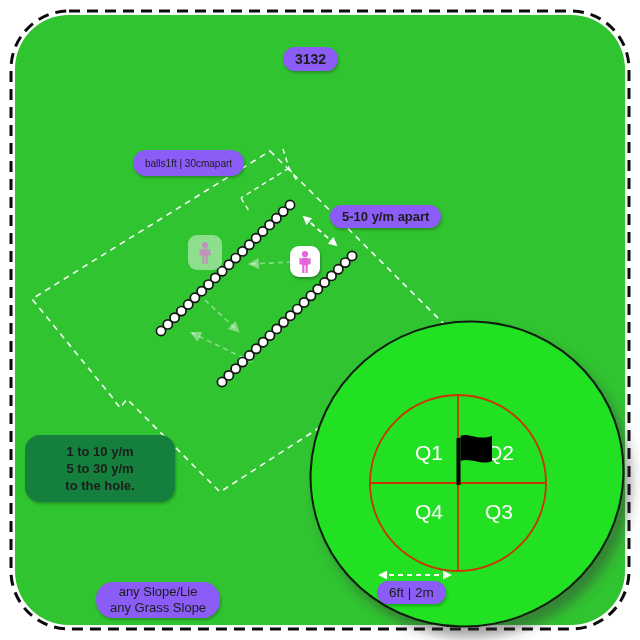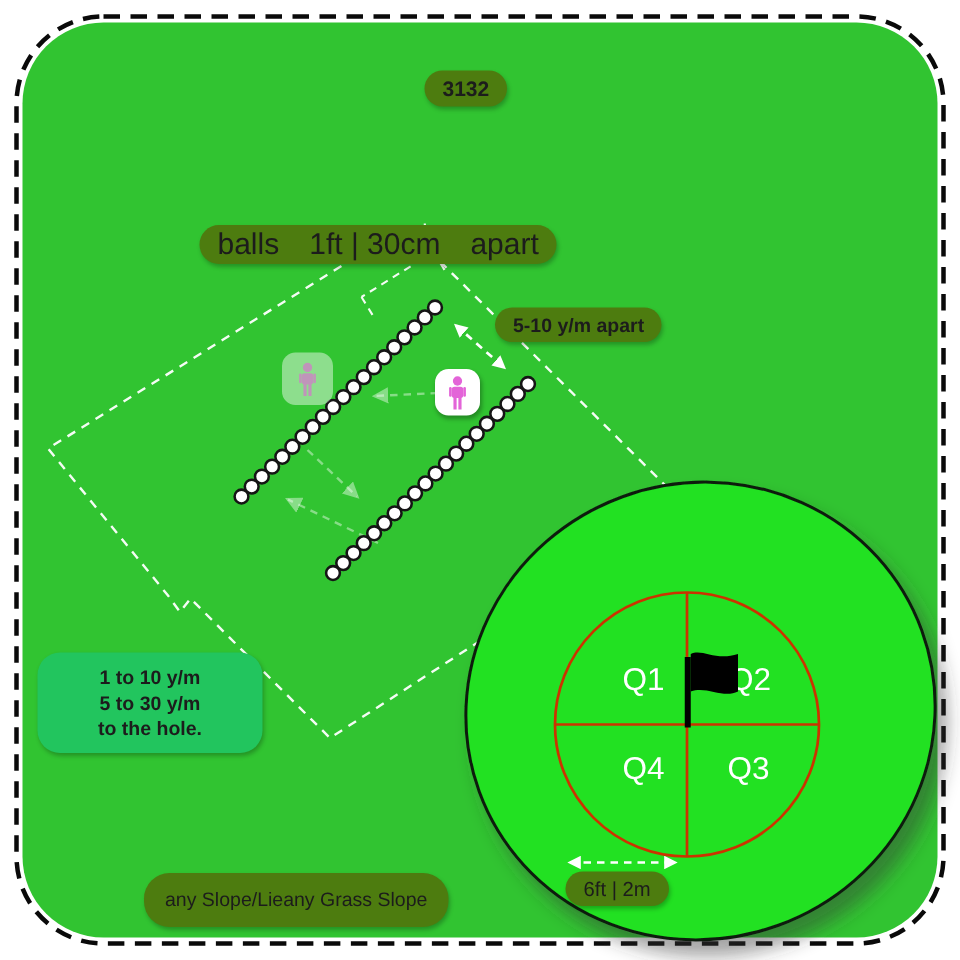--- a/index.html
+++ b/index.html
@@ -3,37 +3,37 @@
 <meta charset="utf-8">
 <style>
   html,body{margin:0;padding:0;}
   body{
     width:640px;height:640px;position:relative;background:#ffffff;
     font-family:"Liberation Sans", sans-serif;color:#1c1c1c;overflow:hidden;
   }
   #scene{position:absolute;left:0;top:0;}
   .overlay{position:absolute;left:0;top:0;width:640px;height:640px;pointer-events:none;}
   .pill{
-    position:absolute;background:#4d7c0f;border-radius:14px;
+    position:absolute;background:#8b5cf6;border-radius:14px;
     box-shadow:1px 2px 3px rgba(0,0,0,0.25);
     display:flex;align-items:center;justify-content:center;
     white-space:nowrap;padding:2px 12px;font-size:13.5px;
   }
   .pill b{font-weight:normal;}
   .pill-3132{left:283px;top:47px;height:20px;font-weight:bold;font-size:14px;}
-  .pill-balls{left:133px;top:150px;height:22px;gap:20px;font-size:20px;}
+  .pill-balls{left:133px;top:150px;height:22px;gap:0;font-size:10px;}
   .pill-gap{left:330px;top:205px;height:19px;font-size:13px;font-weight:bold;}
   .pill-size{left:377px;top:581px;height:19px;font-weight:normal;font-size:13.5px;}
   .pill-conditions{
-    left:96px;top:582px;height:32px;flex-direction:row;line-height:16px;
+    left:96px;top:582px;height:32px;flex-direction:column;line-height:16px;
     border-radius:17px;font-size:13px;padding:2px 14px;
   }
   .info-box{
     position:absolute;left:25px;top:435px;width:142px;
-    background:#22c55e;border-radius:15px;box-shadow:1px 2px 3px rgba(0,0,0,0.25);
+    background:#15803d;border-radius:15px;box-shadow:1px 2px 3px rgba(0,0,0,0.25);
     text-align:center;font-size:13px;line-height:17px;padding:8px 4px;
   }
   .info-box .b{font-weight:bold;}
   .person-box{
     position:absolute;border-radius:9px;background:#ffffff;
     box-shadow:1px 2px 3px rgba(0,0,0,0.3);
     display:flex;align-items:center;justify-content:center;
   }
   .person-right{left:290px;top:246px;width:30px;height:31px;}
   .person-faded{left:188px;top:235px;width:34px;height:35px;

